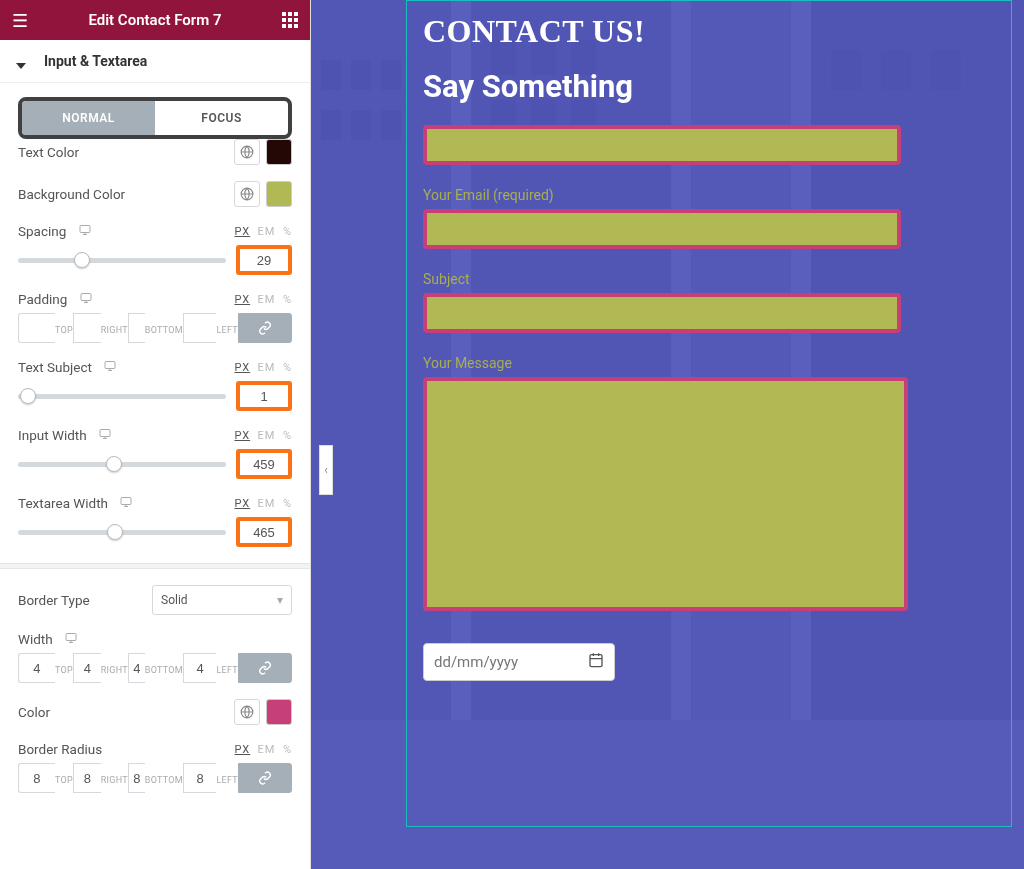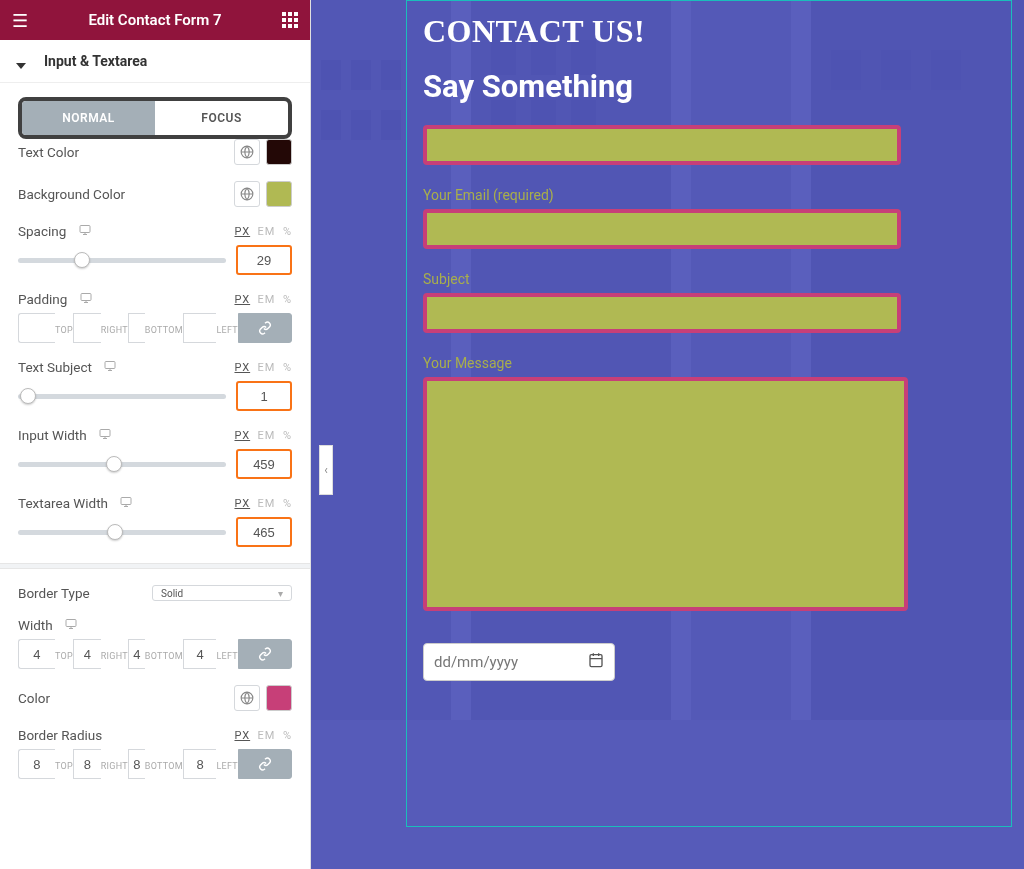--- a/index.html
+++ b/index.html
@@ -32,30 +32,30 @@
 
 .label-row { display: flex; align-items: center; justify-content: space-between; margin-bottom: 6px; }
 .device-icon { display: inline-flex; margin-left: 8px; color: #aaa; }
 .units { font-size: 11px; letter-spacing: 1px; color: #bbb; }
 .units .active-u { color: #555; text-decoration: underline; }
 
 .slider-row { display: flex; align-items: center; gap: 10px; }
 .slider { flex: 1; -webkit-appearance: none; height: 5px; background: #d4d9de; border-radius: 3px; outline: none; }
 .slider::-webkit-slider-thumb { -webkit-appearance: none; width: 16px; height: 16px; background: #fff; border: 1px solid #bbb; border-radius: 50%; cursor: pointer; box-shadow: 0 1px 2px rgba(0,0,0,.2); }
 .slider::-moz-range-thumb { width: 16px; height: 16px; background: #fff; border: 1px solid #bbb; border-radius: 50%; cursor: pointer; }
-.num-input { width: 56px; height: 30px; border: 2px solid #f97316; border-radius: 3px; text-align: center; font-size: 13px; color: #555; }
+.num-input { width: 56px; height: 30px; border: 4px solid #f97316; border-radius: 3px; text-align: center; font-size: 13px; color: #555; }
 
 .dim-row { display: flex; gap: 0; }
 .dim-cell { flex: 1; display: flex; align-items: center; }
 .dim-input { width: 100%; height: 30px; border: 1px solid #d5d8dc; border-right: none; text-align: center; font-size: 13px; color: #555; }
 .dim-cell:first-child .dim-input { border-radius: 3px 0 0 3px; }
 .dim-label { font-size: 9px; color: #aaa; margin-top: 4px; letter-spacing: .3px; }
 .link-btn { width: 54px; height: 30px; background: #a4afb7; border: 1px solid #a4afb7; border-radius: 0 3px 3px 0; display: flex; align-items: center; justify-content: center; color: #fff; cursor: pointer; }
 
-.select-box { width: 140px; height: 16px; border: 1px solid #d5d8dc; border-radius: 3px; padding: 0 8px; font-size: 10px; color: #555; background: #fff; display: flex; align-items: center; justify-content: space-between; cursor: pointer; }
+.select-box { width: 140px; height: 30px; border: 1px solid #d5d8dc; border-radius: 3px; padding: 0 8px; font-size: 12px; color: #555; background: #fff; display: flex; align-items: center; justify-content: space-between; cursor: pointer; }
 
 .divider { height: 6px; background: #f1f3f5; margin: 8px -18px 16px -18px; border-top: 1px solid #e6e6e6; border-bottom: 1px solid #e6e6e6; }
 
 
 .preview { flex: 1; position: relative; background: #6165bc; overflow: hidden; }
 .bg-buildings { position: absolute; inset: 0; }
 .bg-overlay { position: absolute; inset: 0; background: rgba(70,75,190,.78); }
 .collapse-handle { position: absolute; left: 8px; top: 445px; width: 14px; height: 50px; background: #fff; border: 1px solid #ddd; display: flex; align-items: center; justify-content: center; color: #888; cursor: pointer; z-index: 20; font-size: 12px; }
 
 .form-wrap { position: absolute; left: 95px; top: 0; right: 12px; bottom: 42px; border: 1px solid #1abebb; padding: 12px 16px 8px 16px; }

